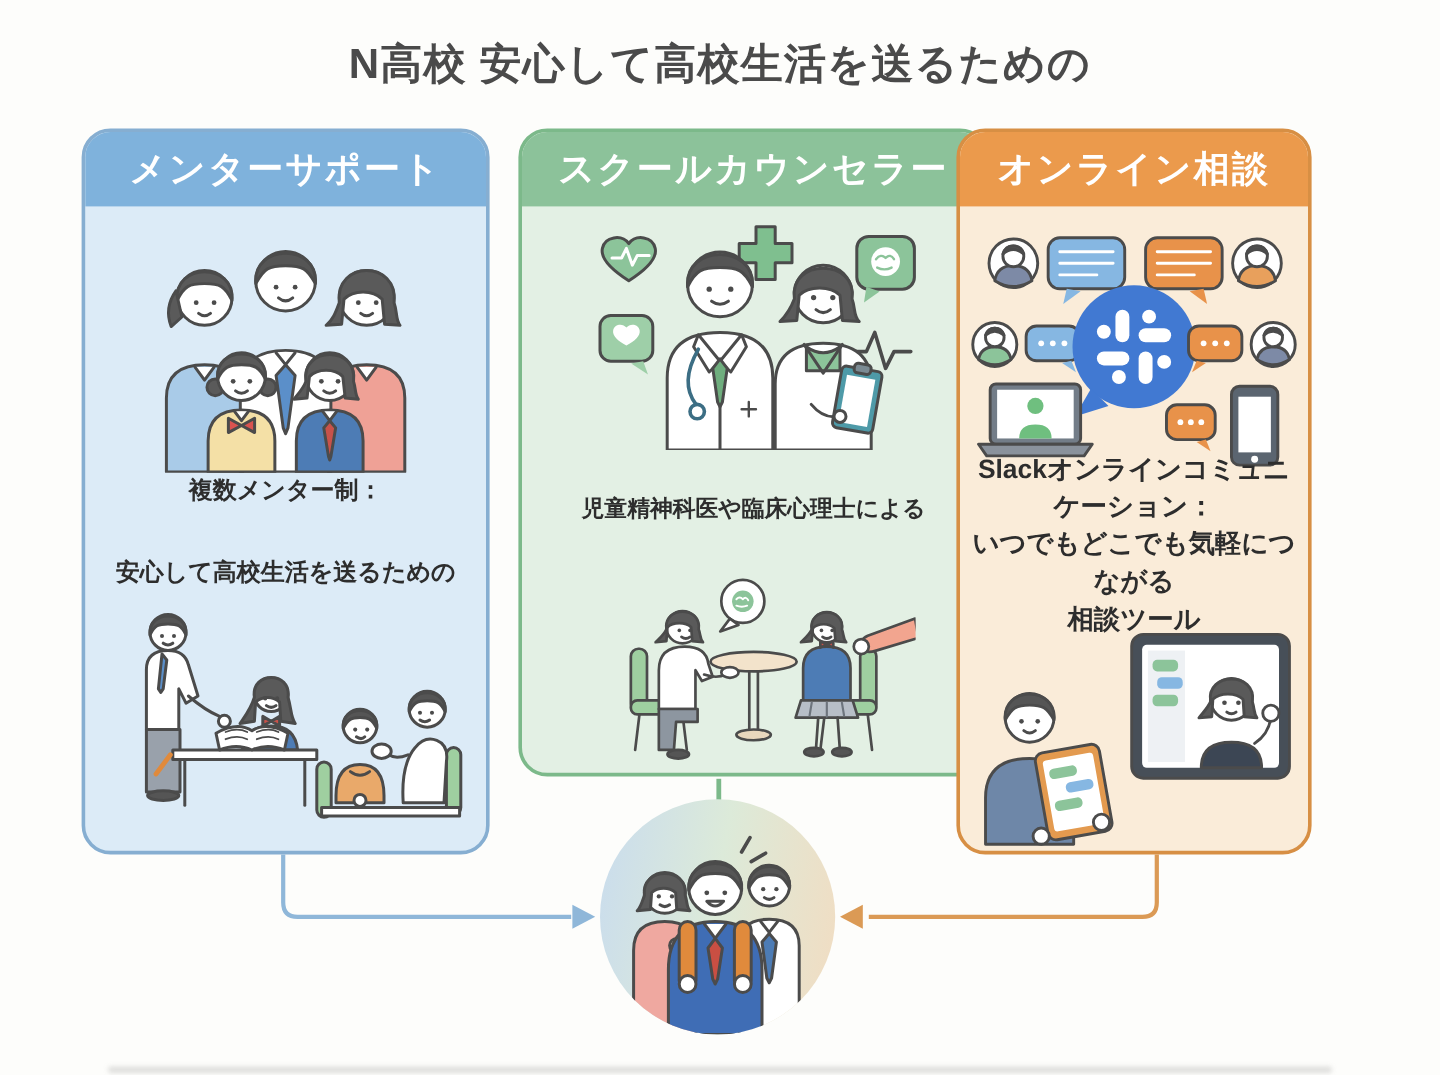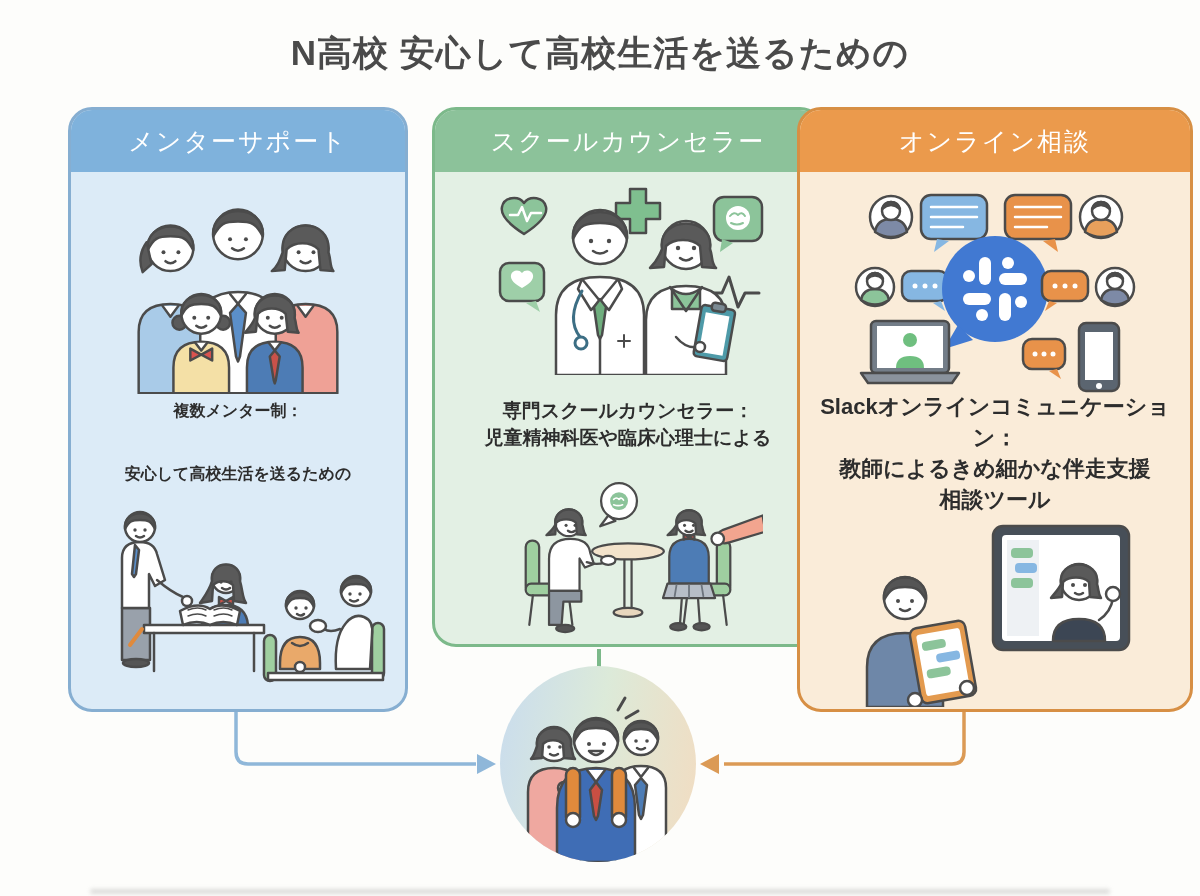--- a/index.html
+++ b/index.html
@@ -3,35 +3,35 @@
 <meta charset="utf-8">
 <style>
   html,body{margin:0;padding:0;background:#ffffff;}
   .canvas{position:relative;width:1200px;height:896px;background:#fdfdfb;overflow:hidden;
           font-family:"Liberation Sans","DejaVu Sans",sans-serif;color:#2d2d2d;}
   .title{position:absolute;top:30px;left:0;width:100%;text-align:center;
          font-size:35px;font-weight:bold;color:#4a4a4a;letter-spacing:1px;}
   .panel{position:absolute;border-radius:24px;overflow:hidden;display:flex;flex-direction:column;box-sizing:border-box;}
   .panel.blue  {left:68px; top:107px;width:340px;height:605px;background:#dcebf7;border:3px solid #86aed1;}
   .panel.green {left:432px;top:107px;width:392px;height:540px;background:#e3f0e4;border:3px solid #7cb98a;}
-  .panel.orange{left:797px;top:107px;width:396px;height:605px;background:#faecd9;border:3px solid #d78f44;}
+  .panel.orange{left:797px;top:107px;width:296px;height:605px;background:#faecd9;border:3px solid #d78f44;}
   .panel-header{height:62px;flex:0 0 auto;display:flex;align-items:center;justify-content:center;
-                color:#fff;font-size:25px;font-weight:normal;letter-spacing:2px;}
+                color:#fff;font-size:30px;font-weight:bold;letter-spacing:2px;}
   .blue   .panel-header{background:#7fb2dc;}
   .green  .panel-header{background:#8cc29a;}
   .orange .panel-header{background:#eb9a4c;}
   .illus{display:flex;align-items:center;justify-content:center;overflow:hidden;}
   .illus.top{flex:0 0 auto;}
   .illus.bottom{flex:1 1 auto;}
   .blue   .illus.top{height:232px;}
   .green  .illus.top{height:205px;}
   .orange .illus.top{height:235px;}
   .caption{flex:0 0 auto;display:flex;flex-direction:column;justify-content:center;
            text-align:center;font-weight:bold;line-height:1.42;padding:0 8px;}
-  .blue   .caption{height:78px;font-size:16px;gap:40px;}
+  .blue   .caption{height:78px;font-size:20px;gap:40px;}
   .green  .caption{height:96px;font-size:19px;}
   .orange .caption{height:92px;font-size:22px;}
   .connectors{position:absolute;left:0;top:0;}
   .circle{position:absolute;left:500px;top:666px;width:196px;height:196px;border-radius:50%;overflow:hidden;
           background:linear-gradient(100deg,#c9dcee 0%,#dcead9 48%,#f2dcc1 100%);}
   .footer{position:absolute;top:842px;left:0;width:100%;text-align:center;
           font-size:27px;font-weight:bold;color:#2d2d2d;z-index:5;}
   .bottom-artifact{position:absolute;bottom:2px;left:90px;right:90px;height:5px;
                    background:rgba(125,125,125,.25);filter:blur(2px);border-radius:3px;}
   svg{display:block;}
@@ -222,21 +222,20 @@
               <rect x="229" y="128" width="14" height="8" rx="3" fill="#7b8a93"></rect>
             </g>
             <path d="M198,162 q10,12 22,10"></path>
             <circle cx="222" cy="172" r="5" fill="#fff"></circle>
           </g>
         </g>
       </svg>
     </div>
 
     <div class="caption">
-      <div>専門スクールカウンセラー：</div>
       <div>児童精神科医や臨床心理士による</div>
     </div>
 
     <div class="illus bottom">
       <svg width="270" height="166" viewBox="0 0 300 185">
         <g fill="none" stroke="#4b4b4b" stroke-width="2.5" stroke-linecap="round" stroke-linejoin="round">
           <g>
             <circle cx="140" cy="28" r="20" fill="#fff"></circle>
             <path d="M128,44 l-9,12 17,-6 z" fill="#fff"></path>
             <circle cx="140" cy="28" r="10" fill="#8cc49a" stroke="none"></circle>
@@ -377,21 +376,21 @@
             <rect x="234" y="146" width="40" height="68" rx="7" fill="#5b6570"></rect>
             <rect x="240" y="155" width="28" height="48" fill="#fff" stroke="none"></rect>
             <circle cx="254" cy="209" r="3" fill="#fff" stroke="none"></circle>
           </g>
         </g>
       </svg>
     </div>
 
     <div class="caption">
       <div>Slackオンラインコミュニケーション：</div>
-      <div>教師によるきめ細かな伴走支援</div>
+      <div>いつでもどこでも気軽につながる</div>
       <div>相談ツール</div>
     </div>
 
     <div class="illus bottom">
       <svg width="300" height="205" viewBox="0 0 300 205">
         <g fill="none" stroke="#4b4b4b" stroke-width="2.5" stroke-linecap="round" stroke-linejoin="round">
           <g>
             <rect x="148" y="24" width="136" height="124" rx="10" fill="#474f58"></rect>
             <rect x="157" y="33" width="118" height="106" rx="4" fill="#fff" stroke="none"></rect>
             <rect x="162" y="38" width="32" height="96" fill="#eef1f4" stroke="none"></rect>

